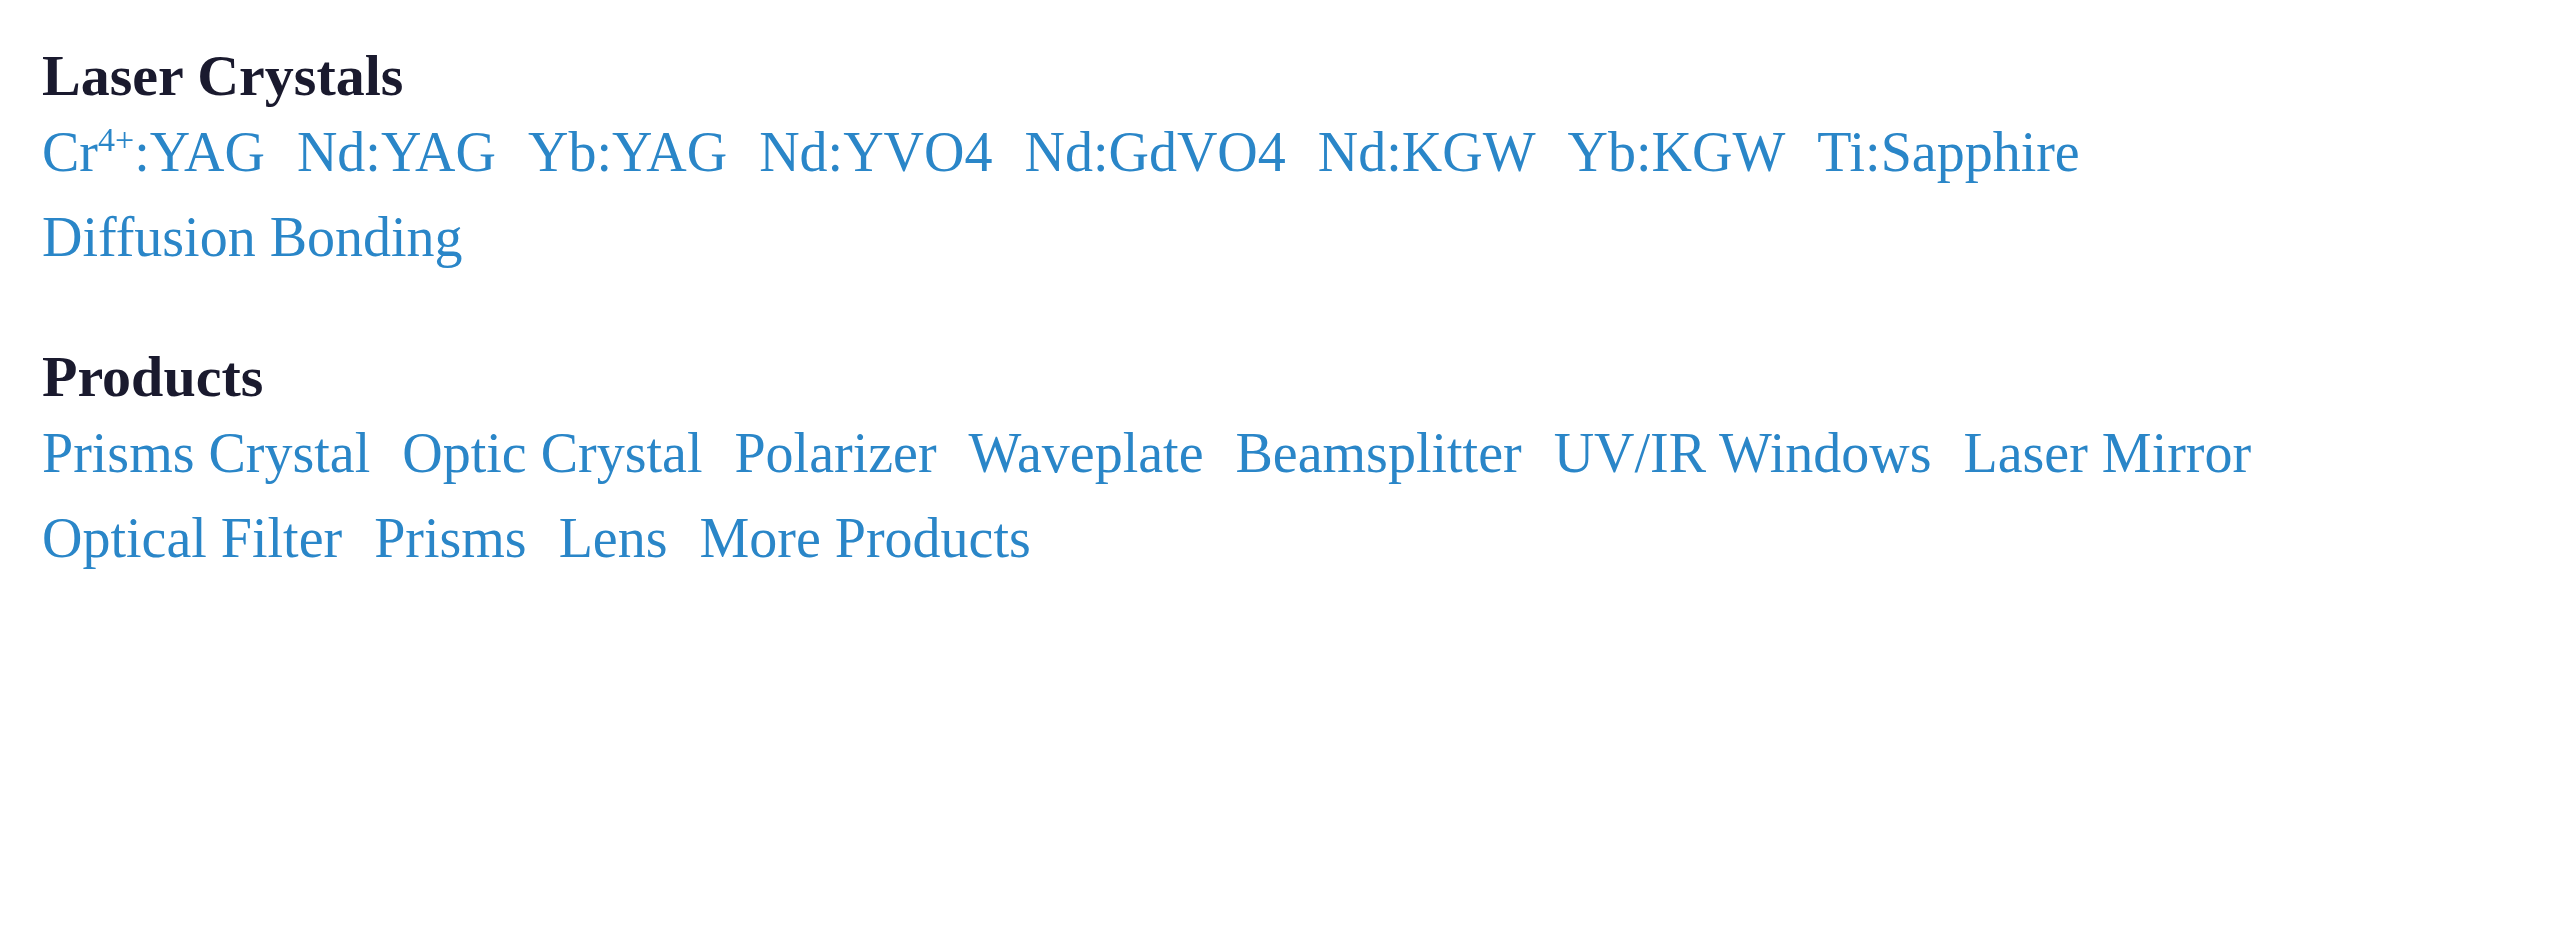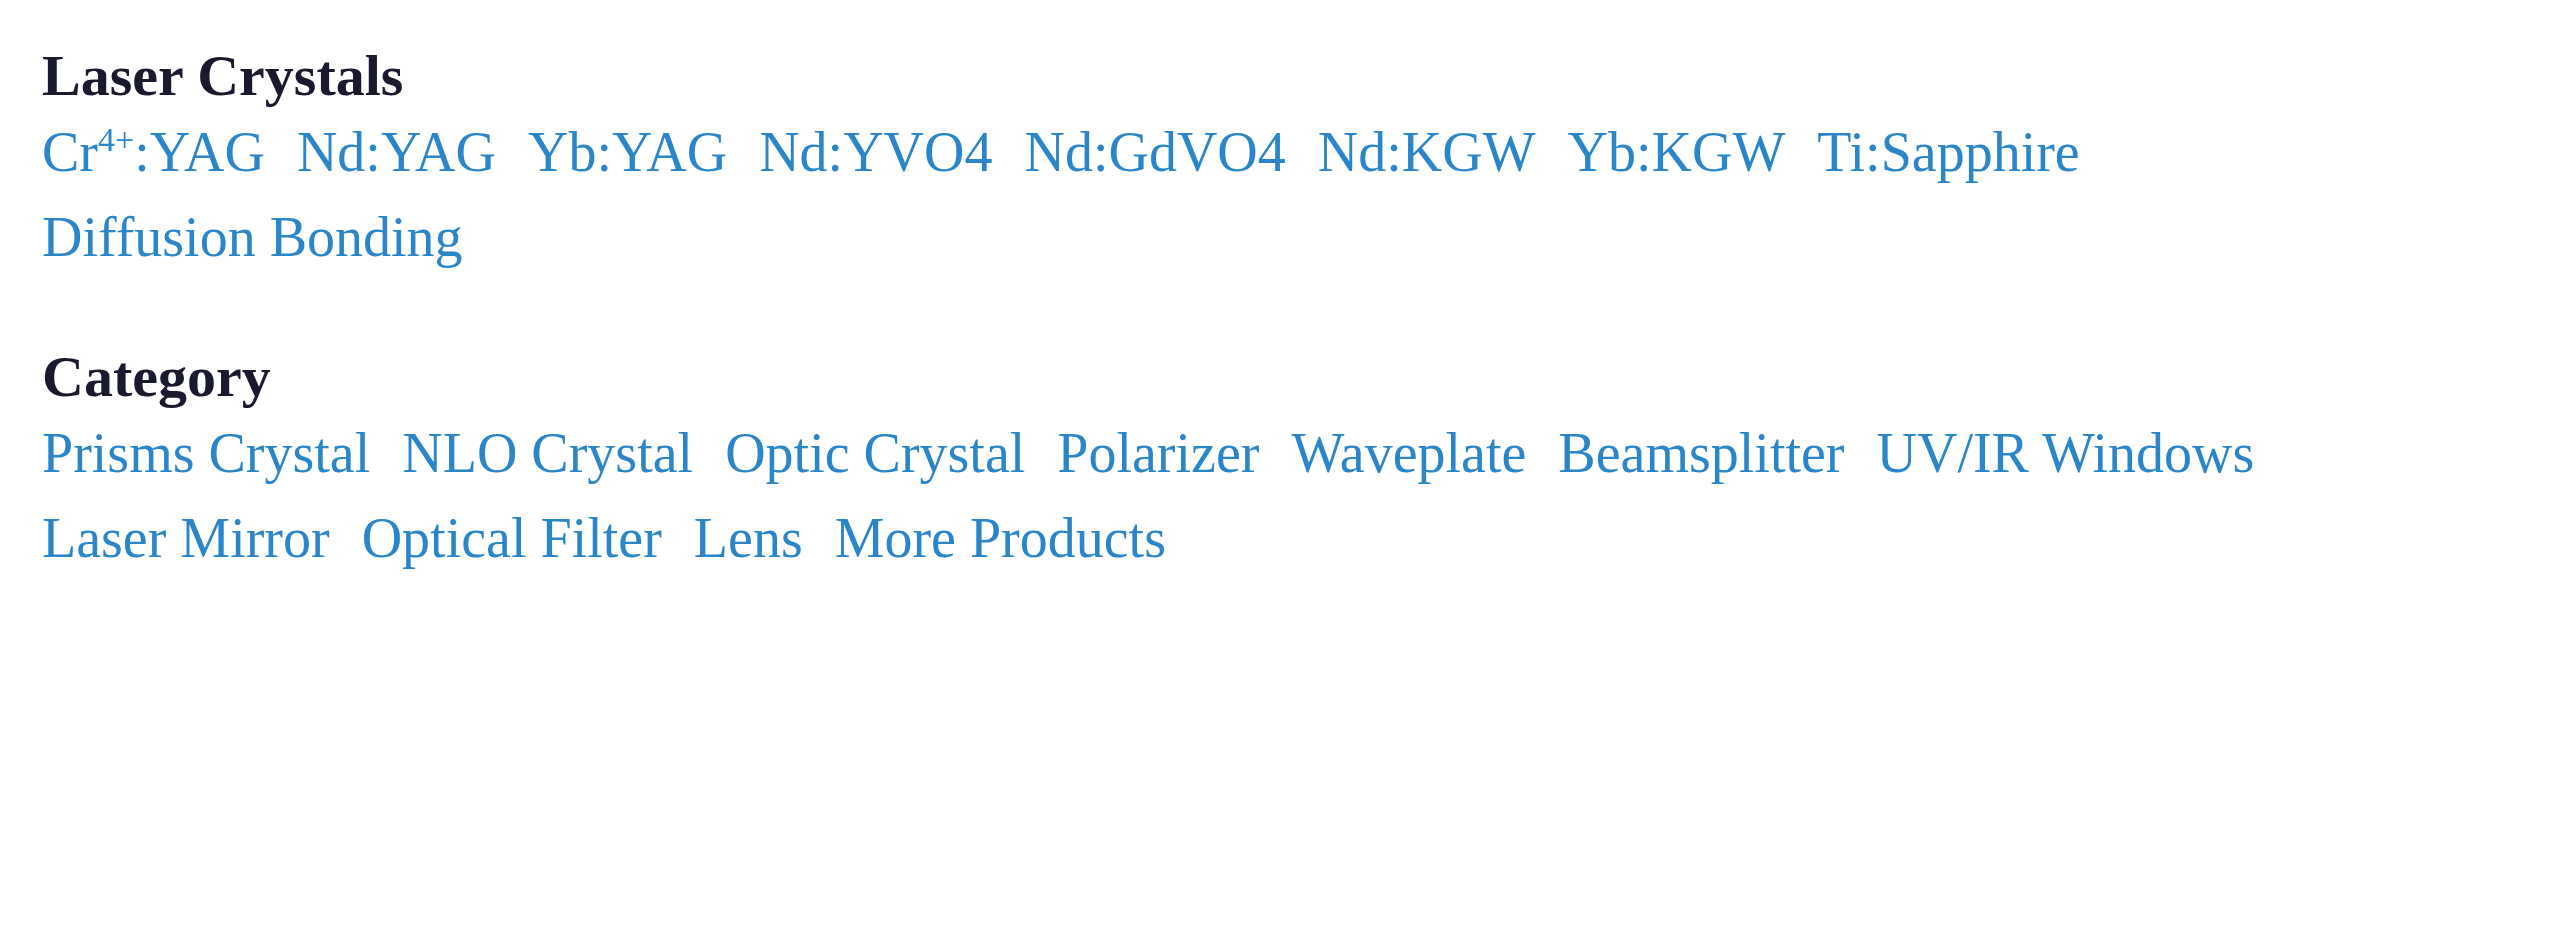--- a/index.html
+++ b/index.html
@@ -71,28 +71,28 @@
     <a class="nav-link" href="#">Nd:KGW</a>
     <a class="nav-link" href="#">Yb:KGW</a>
     <a class="nav-link" href="#">Ti:Sapphire</a>
     <a class="nav-link" href="#">Diffusion Bonding</a>
   </div>
 </div>
 
 <div class="section-divider"></div>
 
 <div class="section">
-  <span class="section-label">Category</span>
+  <span class="section-label">Products</span>
   <div class="links-container">
     <a class="nav-link" href="#">Prisms Crystal</a>
-    <a class="nav-link" href="#">NLO Crystal</a>
     <a class="nav-link" href="#">Optic Crystal</a>
     <a class="nav-link" href="#">Polarizer</a>
     <a class="nav-link" href="#">Waveplate</a>
     <a class="nav-link" href="#">Beamsplitter</a>
     <a class="nav-link" href="#">UV/IR Windows</a>
     <a class="nav-link" href="#">Laser Mirror</a>
     <a class="nav-link" href="#">Optical Filter</a>
+    <a class="nav-link" href="#">Prisms</a>
     <a class="nav-link" href="#">Lens</a>
     <a class="nav-link" href="#">More Products</a>
   </div>
 </div>
 
 
 </body></html>

